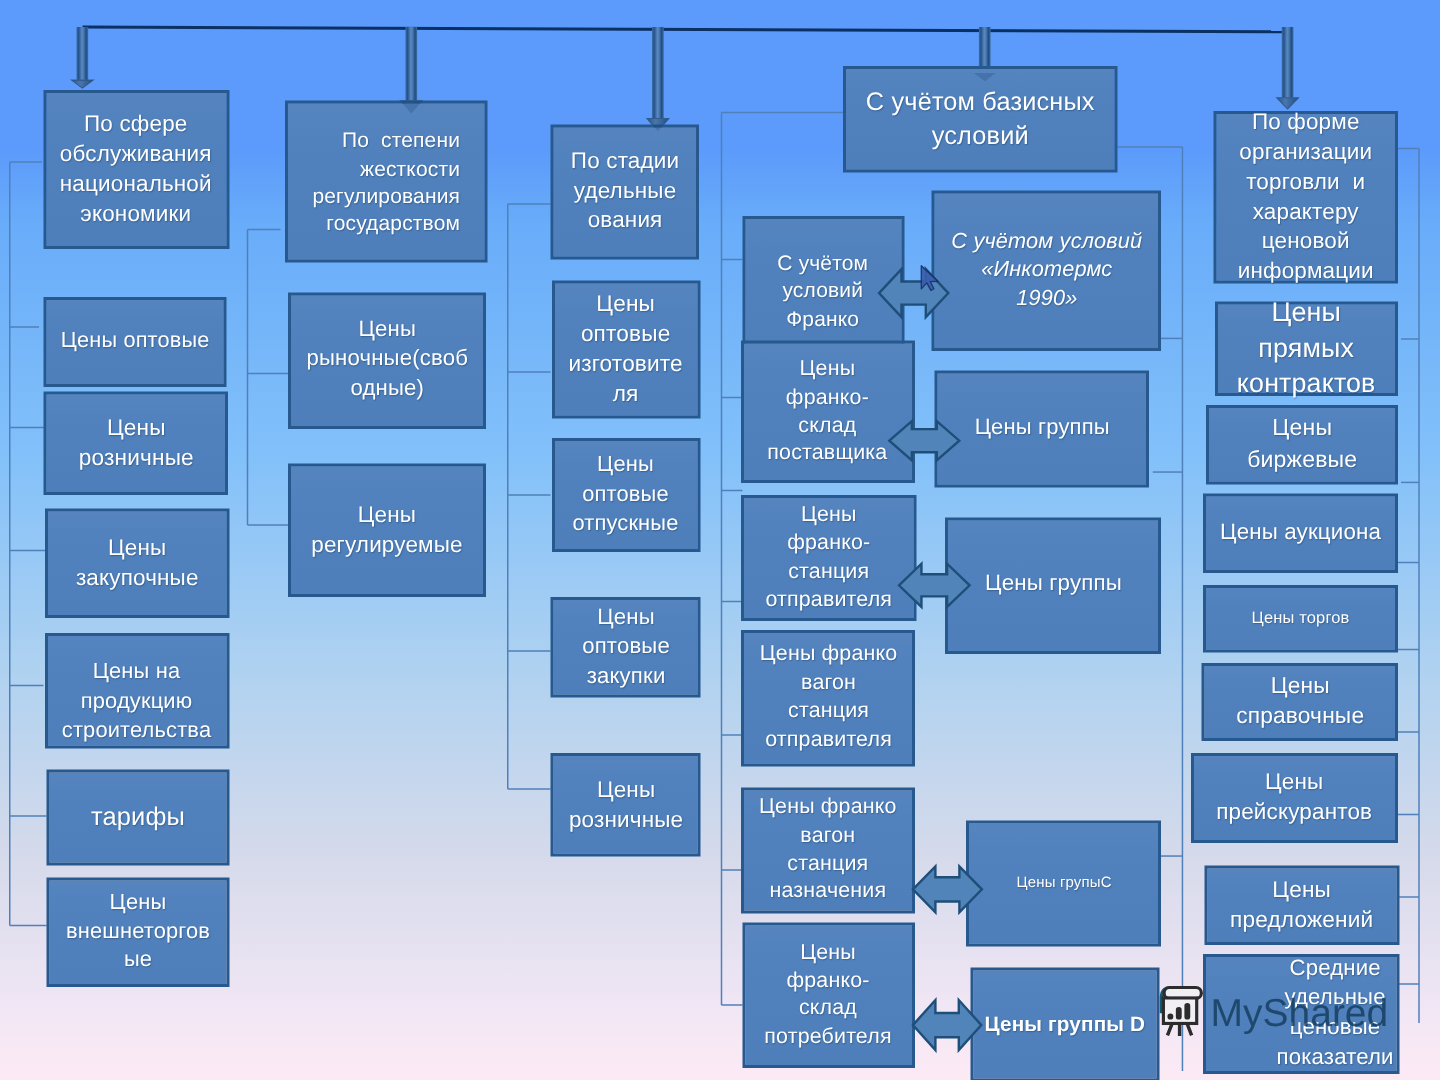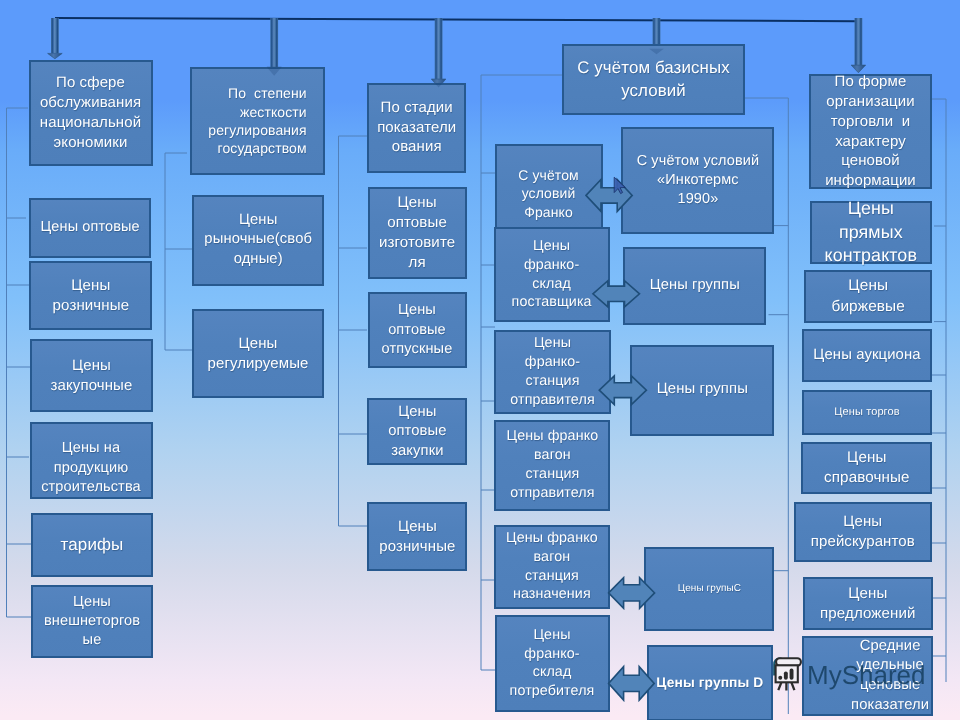--- a/index.html
+++ b/index.html
@@ -205,21 +205,21 @@
       <span>Цены
 рыночные(своб
 одные)</span>
     </div>
     <div class="box" style="left: 192px; top: 309px; width: 132px; height: 89px; font-size: 15px;">
       <span>Цены
 регулируемые</span>
     </div>
     <div class="box" style="left: 367.2px; top: 82.5px; width: 99px; height: 90px; font-size: 15px;">
       <span>По стадии
-показатели
+удельные
 ования</span>
     </div>
     <div class="box" style="left: 367.6px; top: 186.9px; width: 99px; height: 92px; font-size: 15.1px;">
       <span>Цены
 оптовые
 изготовите
 ля</span>
     </div>
     <div class="box" style="left: 367.5px; top: 292.3px; width: 99px; height: 76px; font-size: 14.6px;">
       <span>Цены
@@ -237,21 +237,21 @@
     </div>
     <div class="box" style="left: 562px; top: 44px; width: 183px; height: 71px; font-size: 16.9px;">
       <span>С учётом базисных
 условий</span>
     </div>
     <div class="box" style="left: 494.5px; top: 119px; width: 108px; height: 99px; font-size: 14px; margin-top: 25px;">
       <span>С учётом
 условий
 Франко</span>
     </div>
-    <div class="box" style="left: 621.4px; top: 127px; width: 153px; height: 107px; font-size: 14.5px;">
+    <div class="box" style="left: 621.4px; top: 127px; width: 153px; height: 107px; font-size: 14.5px; font-style: italic;">
       <span>С учётом условий
 «Инкотермс
 1990»</span>
     </div>
     <div class="box" style="left: 493.6px; top: 227px; width: 116px; height: 95px; font-size: 14.3px;">
       <span>Цены
 франко-
 склад
 поставщика</span>
     </div>

